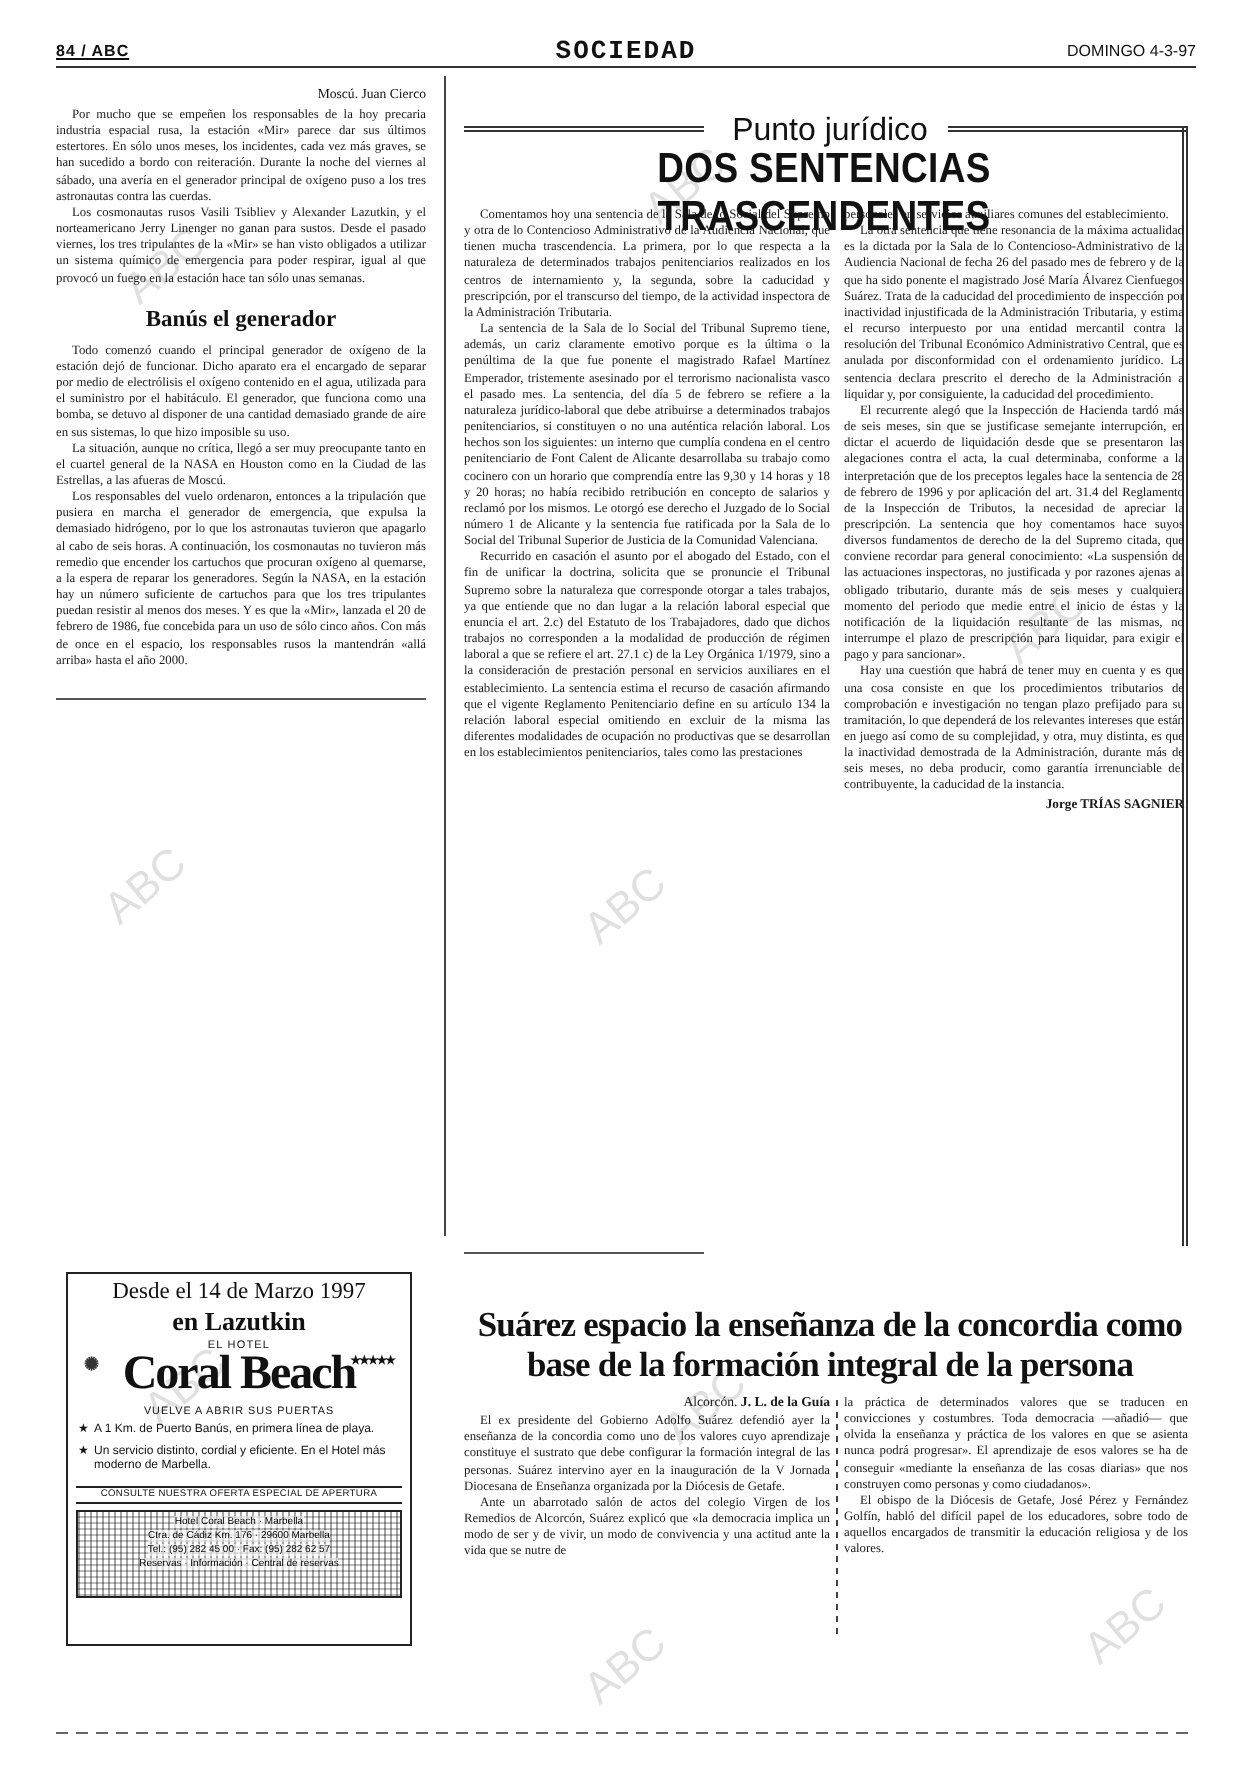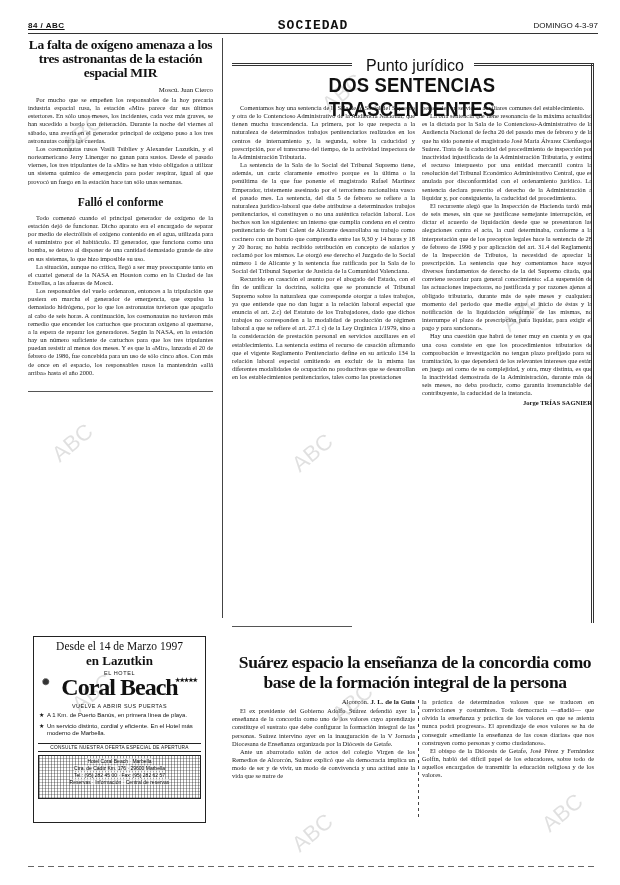--- a/index.html
+++ b/index.html
@@ -68,27 +68,26 @@
 </head>
 <body>
 
 <div class="page-header">
   <span class="hdr-left">84 / ABC</span>
   <span class="hdr-center">SOCIEDAD</span>
   <span class="hdr-right">DOMINGO 4-3-97</span>
 </div>
 
 <div class="left-col">
-  <h1 class="left-headline">La falta de oxígeno amenaza a los tres astronantas de la estación espacial MIR</h1>
   <div class="byline">Moscú. Juan Cierco</div>
   <div class="body-text">
     <p>Por mucho que se empeñen los responsables de la hoy precaria industria espacial rusa, la estación «Mir» parece dar sus últimos estertores. En sólo unos meses, los incidentes, cada vez más graves, se han sucedido a bordo con reiteración. Durante la noche del viernes al sábado, una avería en el generador principal de oxígeno puso a los tres astronautas contra las cuerdas.</p>
     <p>Los cosmonautas rusos Vasili Tsibliev y Alexander Lazutkin, y el norteamericano Jerry Linenger no ganan para sustos. Desde el pasado viernes, los tres tripulantes de la «Mir» se han visto obligados a utilizar un sistema químico de emergencia para poder respirar, igual al que provocó un fuego en la estación hace tan sólo unas semanas.</p>
   </div>
-  <h2 class="subhead">Falló el conforme</h2>
+  <h2 class="subhead">Banús el generador</h2>
   <div class="body-text">
     <p>Todo comenzó cuando el principal generador de oxígeno de la estación dejó de funcionar. Dicho aparato era el encargado de separar por medio de electrólisis el oxígeno contenido en el agua, utilizada para el suministro por el habitáculo. El generador, que funciona como una bomba, se detuvo al disponer de una cantidad demasiado grande de aire en sus sistemas, lo que hizo imposible su uso.</p>
     <p>La situación, aunque no crítica, llegó a ser muy preocupante tanto en el cuartel general de la NASA en Houston como en la Ciudad de las Estrellas, a las afueras de Moscú.</p>
     <p>Los responsables del vuelo ordenaron, entonces a la tripulación que pusiera en marcha el generador de emergencia, que expulsa la demasiado hidrógeno, por lo que los astronautas tuvieron que apagarlo al cabo de seis horas. A continuación, los cosmonautas no tuvieron más remedio que encender los cartuchos que procuran oxígeno al quemarse, a la espera de reparar los generadores. Según la NASA, en la estación hay un número suficiente de cartuchos para que los tres tripulantes puedan resistir al menos dos meses. Y es que la «Mir», lanzada el 20 de febrero de 1986, fue concebida para un uso de sólo cinco años. Con más de once en el espacio, los responsables rusos la mantendrán «allá arriba» hasta el año 2000.</p>
   </div>
   <div class="left-end-rule"></div>
 </div>
 <div class="col-rule"></div>
 
 <div class="ad">

